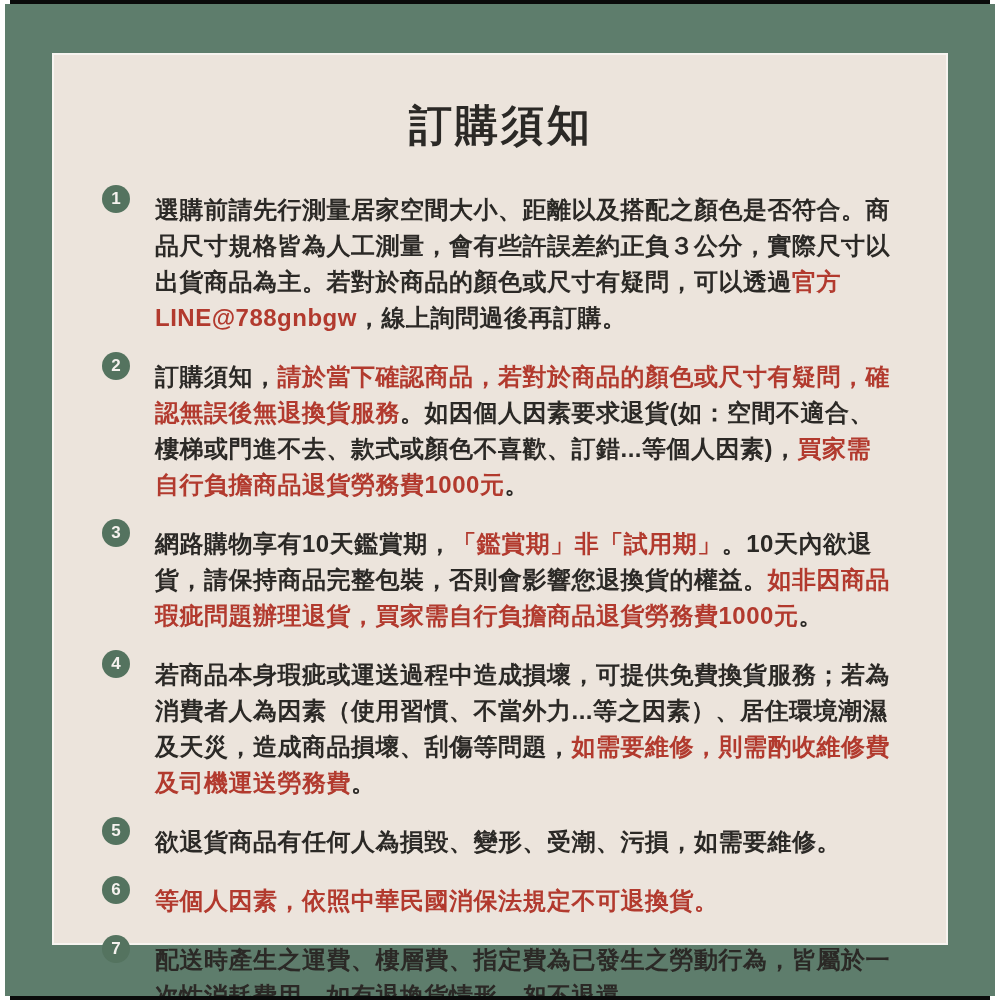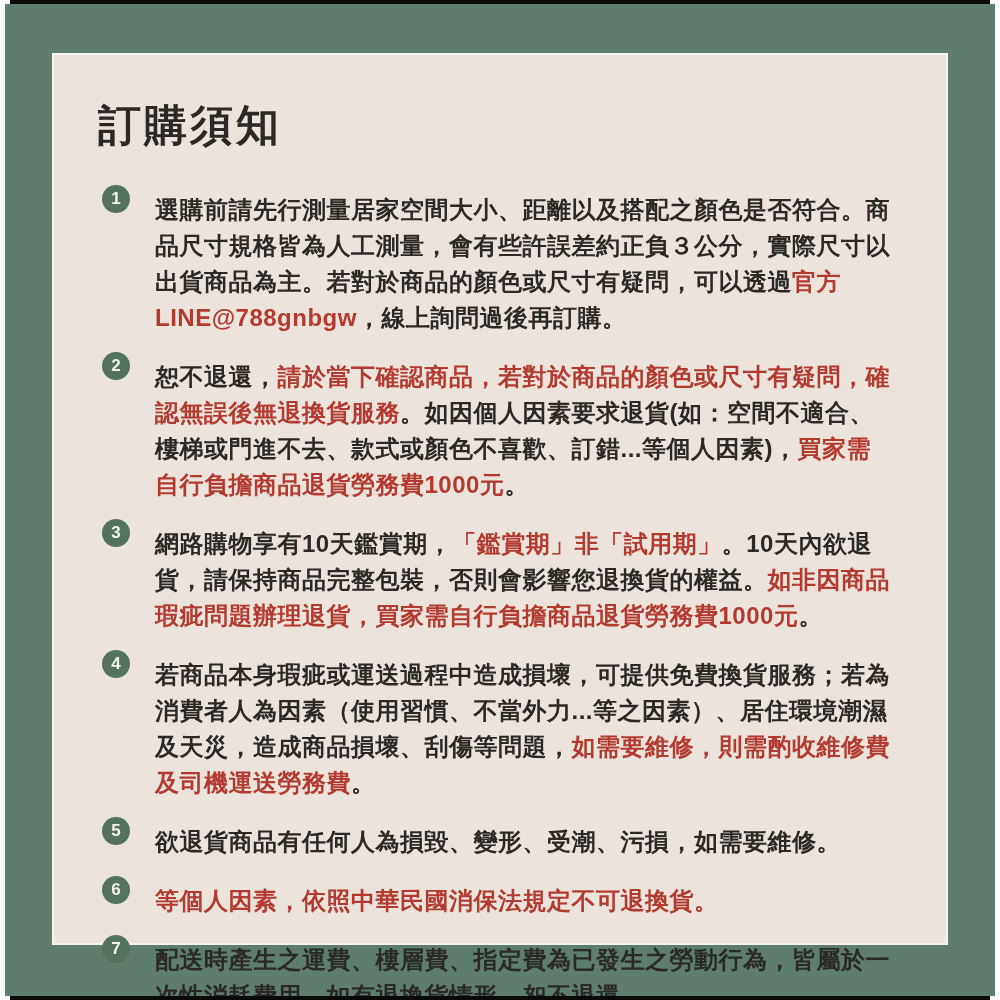--- a/index.html
+++ b/index.html
@@ -36,21 +36,21 @@
     top: 53px;
     width: 896px;
     height: 892px;
     background: var(--panel-cream, #ece4dc);
     border: 2px solid #f7f4f0;
     box-sizing: border-box;
     z-index: 2;
     padding: 28px 42px 0 44px;
   }
   .page-title {
-    text-align: left;
+    text-align: center;
     font-size: 43px;
     font-weight: 700;
     letter-spacing: 3px;
     color: var(--text-dark, #2b2926);
     margin: 14px 0 0 0;
   }
   .page-subtitle {
     text-align: center;
     font-size: 30px;
     font-weight: 700;
@@ -102,21 +102,21 @@
   <div class="frame"></div>
   <div class="panel">
     <h1 class="page-title">訂購須知</h1>
     <ol class="notice-list">
         <li class="notice-item">
           <span class="badge">1</span>
           <p class="item-text"><span class="seg dark">選購前請先行測量居家空間大小、距離以及搭配之顏色是否符合。商品尺寸規格皆為人工測量，會有些許誤差約正負３公分，實際尺寸以出貨商品為主。若對於商品的顏色或尺寸有疑問，可以透過</span><span class="seg red">官方LINE@788gnbgw</span><span class="seg dark">，線上詢問過後再訂購。</span></p>
         </li>
         <li class="notice-item">
           <span class="badge">2</span>
-          <p class="item-text"><span class="seg dark">恕不退還，</span><span class="seg red">請於當下確認商品，若對於商品的顏色或尺寸有疑問，確認無誤後無退換貨服務</span><span class="seg dark">。如因個人因素要求退貨(如：空間不適合、樓梯或門進不去、款式或顏色不喜歡、訂錯...等個人因素)，</span><span class="seg red">買家需自行負擔商品退貨勞務費1000元</span><span class="seg dark">。</span></p>
+          <p class="item-text"><span class="seg dark">訂購須知，</span><span class="seg red">請於當下確認商品，若對於商品的顏色或尺寸有疑問，確認無誤後無退換貨服務</span><span class="seg dark">。如因個人因素要求退貨(如：空間不適合、樓梯或門進不去、款式或顏色不喜歡、訂錯...等個人因素)，</span><span class="seg red">買家需自行負擔商品退貨勞務費1000元</span><span class="seg dark">。</span></p>
         </li>
         <li class="notice-item">
           <span class="badge">3</span>
           <p class="item-text"><span class="seg dark">網路購物享有10天鑑賞期，</span><span class="seg red">「鑑賞期」非「試用期」</span><span class="seg dark">。10天內欲退貨，請保持商品完整包裝，否則會影響您退換貨的權益。</span><span class="seg red">如非因商品瑕疵問題辦理退貨，買家需自行負擔商品退貨勞務費1000元</span><span class="seg dark">。</span></p>
         </li>
         <li class="notice-item">
           <span class="badge">4</span>
           <p class="item-text"><span class="seg dark">若商品本身瑕疵或運送過程中造成損壞，可提供免費換貨服務；若為消費者人為因素（使用習慣、不當外力...等之因素）、居住環境潮濕及天災，造成商品損壞、刮傷等問題，</span><span class="seg red">如需要維修，則需酌收維修費及司機運送勞務費</span><span class="seg dark">。</span></p>
         </li>
         <li class="notice-item">

